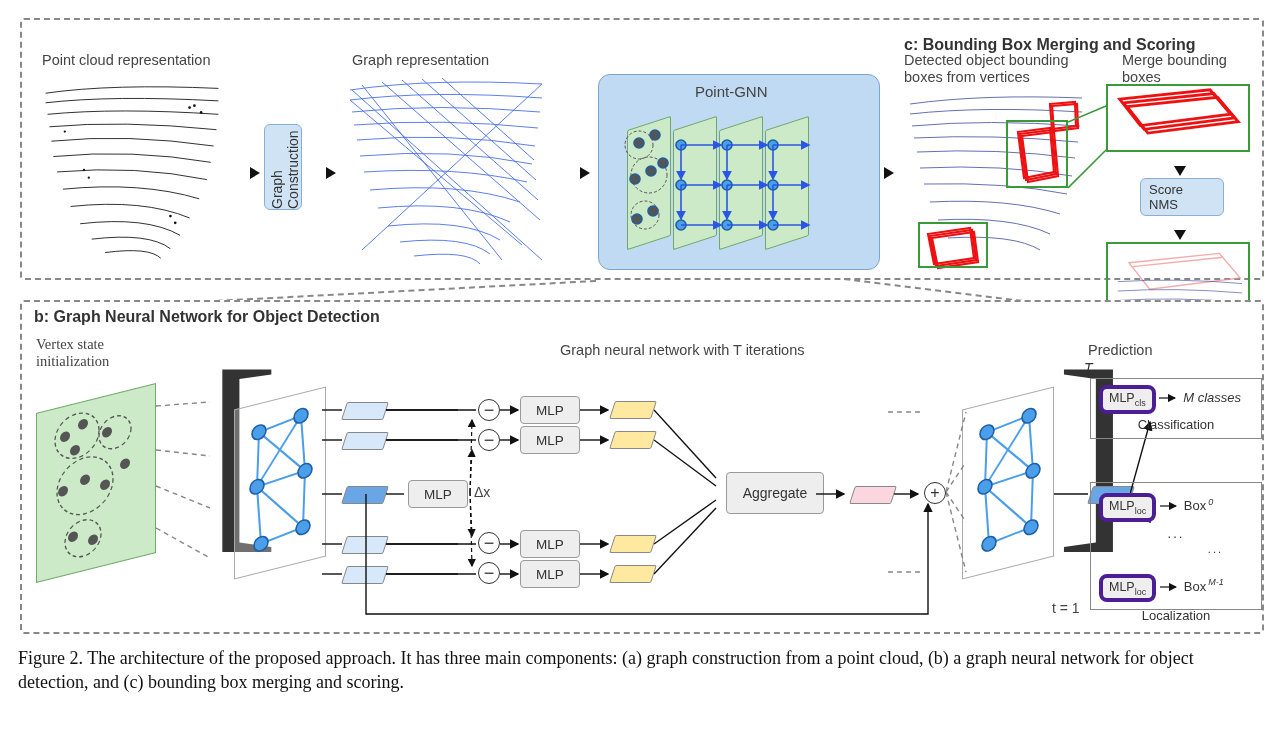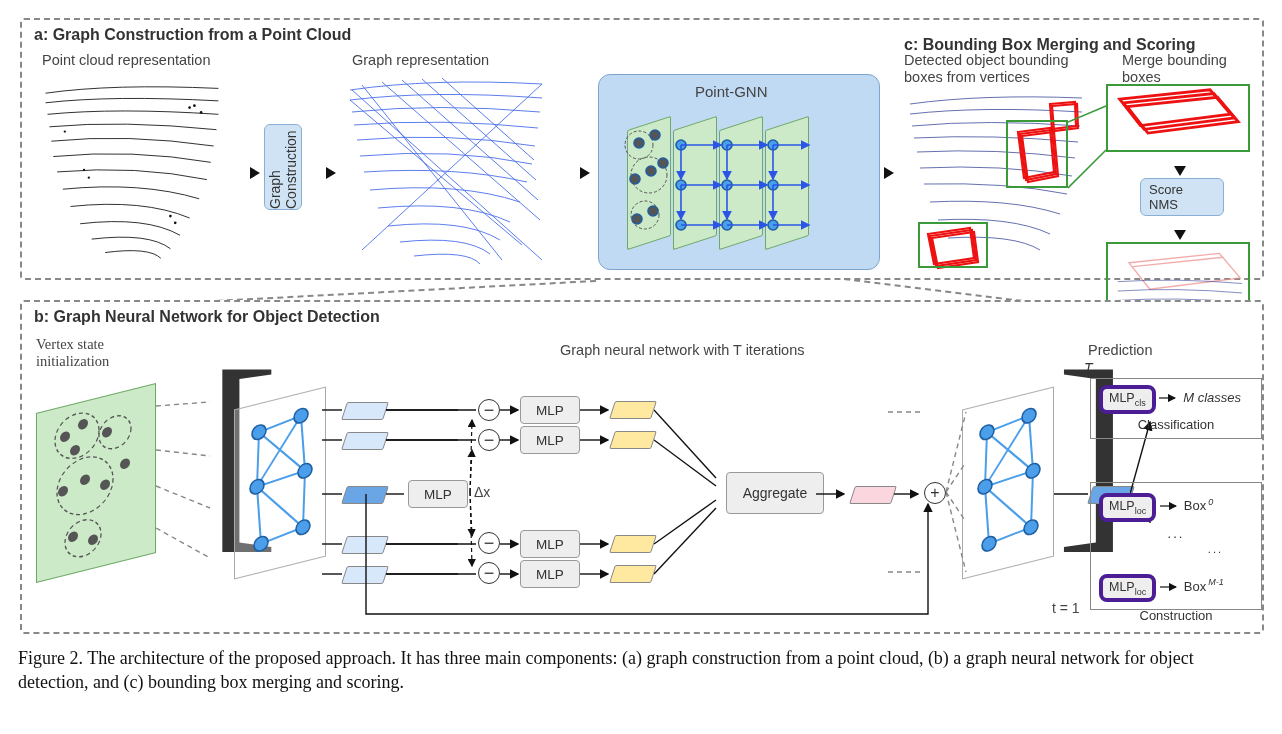--- a/index.html
+++ b/index.html
@@ -17,21 +17,21 @@
   .sec-title { position:absolute; font-weight: bold; font-size: 16px; }
   .label { position:absolute; font-size: 14.5px; color:#444;}
   
   
   .pointcloud { position:absolute; overflow:hidden; }
   .pointcloud svg { width:100%; height:100%; }
   
   .arrow { position:absolute; }
   .arrow svg { overflow:visible; }
   
-  .box { position:absolute; border-radius:6px; display:flex; align-items:center; justify-content:center; font-size:14px; }
+  .box { position:absolute; border-radius:6px; display:flex; align-items:flex-end; justify-content:center; font-size:14px; }
   .graph-construction { background:#cfe3f5; border:1px solid #89b0d4; writing-mode: vertical-rl; transform: rotate(180deg); width:38px; height:86px; }
   
   .point-gnn-box { position:absolute; background:#c0daf4; border:1px solid #7da6cf; border-radius:12px; }
   
   .gnn-layer { position:absolute; width:44px; height:120px; background:#cce9c8; border:1px solid #6fa868; transform: skewY(-18deg); border-radius:2px;}
   
   .score-nms { background:#cfe3f5; border:1px solid #89b0d4; font-size:13px; padding:3px 8px; }
   
   .green-plane { position:absolute; width:120px; height:170px; background:#cce9c8; border:1px solid #6fa868; transform: skewY(-14deg); }
   
@@ -61,21 +61,20 @@
   .dash-connector { position:absolute; border-top:2px dashed #888; transform-origin: left center;}
   
   .t-label { position:absolute; font-size:14px; font-style:italic;}
   
   .green-outline { position:absolute; border:2px solid #3a9a3a;}
 </style>
 </head>
 <body>
 
 <div class="panel panel-a">
-  <div class="sec-title" style="left:12px; top:6px;">a: Graph Construction from a Point Cloud</div>
   <div class="label" style="left:20px; top:32px;">Point cloud representation</div>
 
   <div class="pointcloud" style="left:14px; top:50px; width:192px; height:200px;">
     <svg viewBox="0 0 200 200">
       <g stroke="#111" stroke-width="1" fill="none" opacity="0.9">
         <path d="M10 20 Q80 10 190 15"></path>
         <path d="M10 30 Q80 22 190 28"></path>
         <path d="M12 42 Q85 35 190 42"></path>
         <path d="M14 55 Q90 48 188 58"></path>
         <path d="M16 70 Q95 62 185 75"></path>
@@ -575,21 +574,21 @@
       <div style="margin-top:2px; text-align:right; padding-right:30px; letter-spacing:2px; font-size:11px;">...</div>
       <div style="margin-top:19px;">
         <span class="mlp-small"><span>MLP</span><sub class="mlp-sub">loc</sub></span>
         <svg style="display:inline; vertical-align:middle;" width="20" height="10">
             <g stroke="#111" stroke-width="1.2" marker-end="url(#ah3)">
               <line x1="0" y1="5" x2="16" y2="5"></line>
             </g>
           </svg>
         <span style="font-size:13px;"><span>Box</span><sup style="font-size:9px; font-style:italic; margin-left:2px;">M-1</sup></span>
       </div>
-      <div style="text-align:center; font-size:13px; margin-top:6px;">Construction</div>
+      <div style="text-align:center; font-size:13px; margin-top:6px;">Localization</div>
     </div>
   </div>
 
   <svg style="position:absolute; left:866px; top:90px;" width="40" height="200">
     <g stroke="#888" stroke-width="1.4" stroke-dasharray="5,4" fill="none">
       <line x1="0" y1="20" x2="34" y2="20"></line>
       <line x1="0" y1="180" x2="34" y2="180"></line>
     </g>
   </svg>
 </div>

